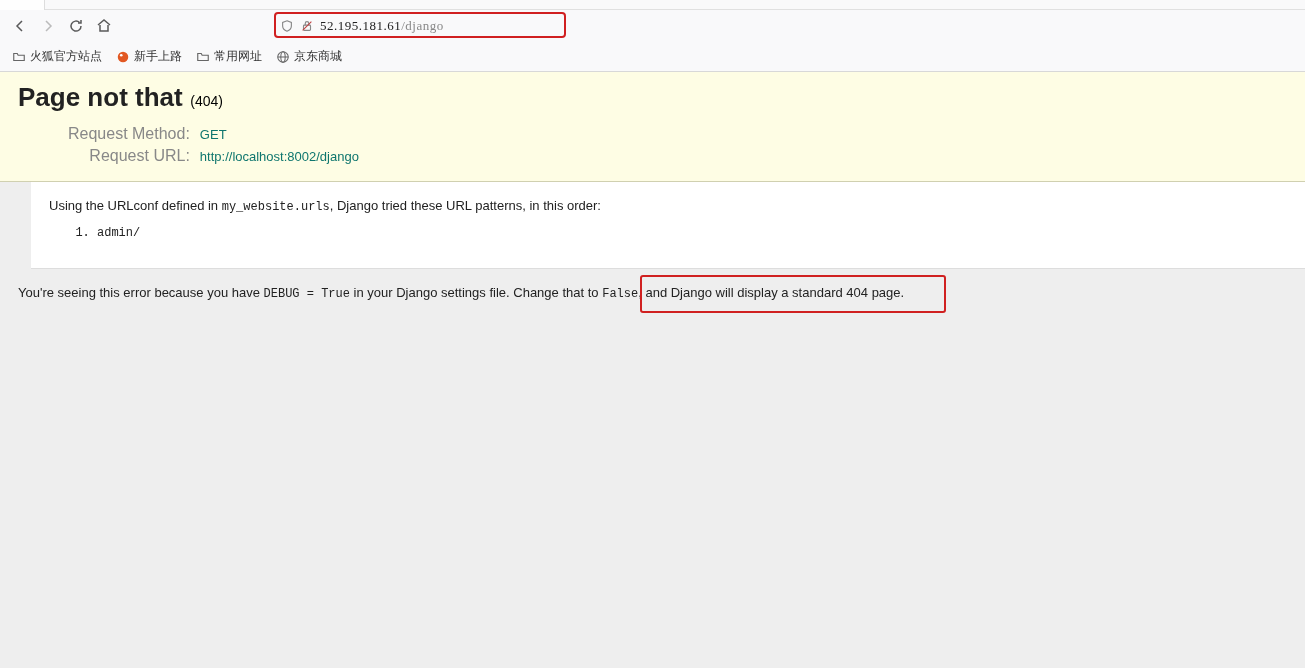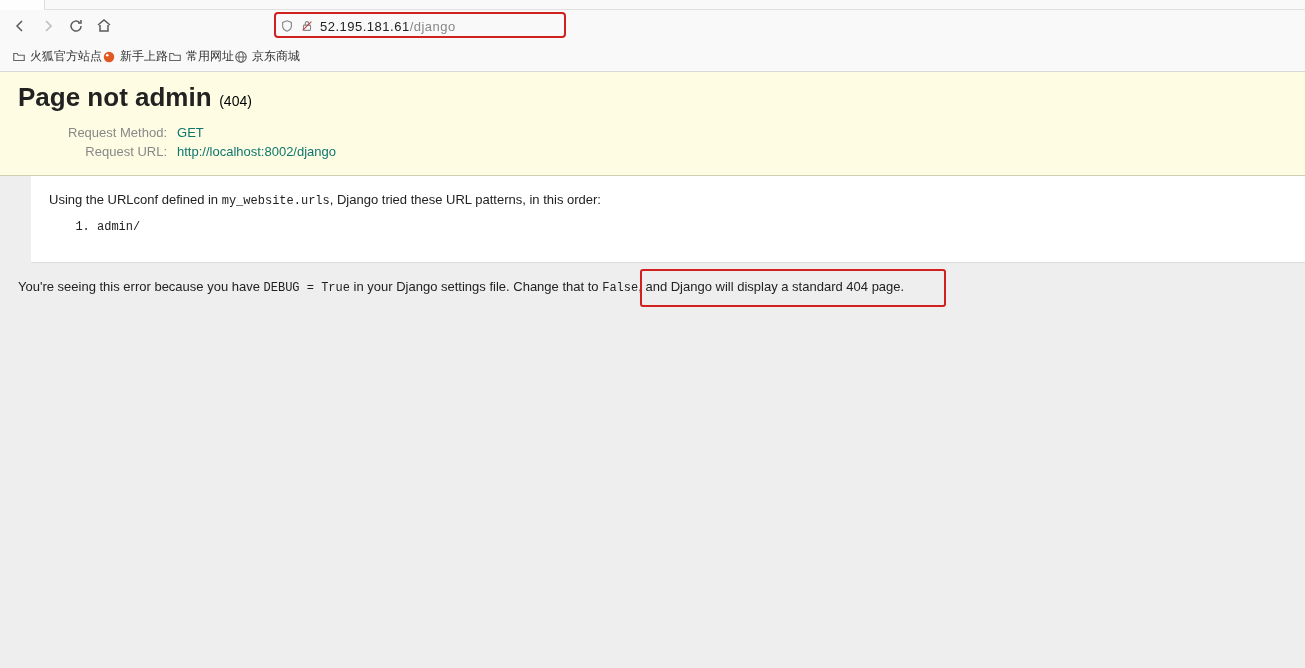--- a/index.html
+++ b/index.html
@@ -11,35 +11,35 @@
     .toolbar { height: 32px; background: #f9f9fa; display: flex; align-items: center; padding: 0 12px; gap: 12px; }
     .toolbar-icon { width: 16px; height: 16px; cursor: pointer; display: flex; align-items: center; justify-content: center; color: #5a5a5a; }
     .toolbar-icon.disabled { color: #bbb; }
     .toolbar-icon svg { width: 16px; height: 16px; }
     
     .addrbar-wrap { position: relative; margin-left: 150px; }
     .addrbar-highlight { position: absolute; left: 0; top: -4px; width: 292px; height: 26px; border: 2px solid #d02020; border-radius: 4px; pointer-events: none; }
     .addrbar { display: flex; align-items: center; gap: 6px; height: 20px; padding: 0 6px; }
     .addrbar-icon { width: 14px; height: 14px; display: flex; align-items: center; justify-content: center; color: #888; }
     .addrbar-icon svg { width: 14px; height: 14px; }
-    .addrbar-text { font-family: Liberation Sans, sans-serif; font-size: 13px; letter-spacing: 0.5px; }
+    .addrbar-text { font-family: Liberation Serif, serif; font-size: 13px; letter-spacing: 0.5px; }
     .addrbar-text .host { color: #222; }
     .addrbar-text .path { color: #888; }
     
-    .bookmarks { height: 30px; background: #f9f9fa; border-bottom: 1px solid #d8d8d8; display: flex; align-items: center; padding: 0 12px; font-size: 12px; color: #333; }
+    .bookmarks { height: 30px; background: #f9f9fa; border-bottom: 1px solid #d8d8d8; display: flex; align-items: center; padding: 0 12px; gap: 14px; font-size: 12px; color: #333; }
     .bookmark { display: flex; align-items: center; gap: 4px; cursor: pointer; }
     .bookmark-icon { width: 14px; height: 14px; display: flex; align-items: center; justify-content: center; color: #666; }
     .bookmark-icon svg { width: 14px; height: 14px; }
     .bookmark-icon.orange { color: #e25822; }
     
     .summary { background: #fefde4; padding: 10px 18px 14px 18px; border-bottom: 1px solid #d0d0b0; }
     .summary h1 { font-size: 26px; font-weight: bold; color: #222; display: inline; }
     .summary .code { font-size: 14px; color: #000000; margin-left: 4px; }
     .summary table { margin-top: 10px; margin-left: 50px; border-collapse: collapse; }
-    .summary th { text-align: right; color: #888; font-weight: normal; padding: 2px 10px 2px 0; font-size: 13px; }
+    .summary th { text-align: right; color: #888; font-weight: normal; padding: 2px 10px 2px 0; font-size: 16px; }
     .summary td { text-align: left; color: #0f766e; padding: 2px 0; font-size: 13px; }
     
     .info { background: #fff; padding: 14px 18px 18px 18px; font-size: 13px; color: #222; border-bottom: 1px solid #ddd; margin-left: 31px; }
     .info p { line-height: 1.5; }
     .info code { font-family: "Courier New", monospace; font-size: 12px; }
     .info ol { margin: 8px 0 8px 48px; font-family: "Courier New", monospace; font-size: 12px; }
     .info ol li { padding: 2px 0; }
     
     .explanation { background: #eeeeee; padding: 14px 18px; font-size: 13px; color: #222; line-height: 1.5; position: relative; }
     .explanation code { font-family: "Courier New", monospace; font-size: 12px; }
@@ -130,21 +130,21 @@
           <circle cx="8" cy="8" r="6"></circle>
           <ellipse cx="8" cy="8" rx="2.5" ry="6"></ellipse>
           <line x1="2" y1="8" x2="14" y2="8"></line>
         </svg>
     </span>
     <span>京东商城</span>
   </div>
 </div>
 
 <div class="summary">
-  <h1>Page not admin</h1>
+  <h1>Page not that</h1>
   <span class="code">(404)</span>
   <table>
     <tbody>
         <tr>
       <th>Request Method:</th>
       <td>GET</td>
     </tr>
     <tr>
       <th>Request URL:</th>
       <td>http://localhost:8002/django</td>

